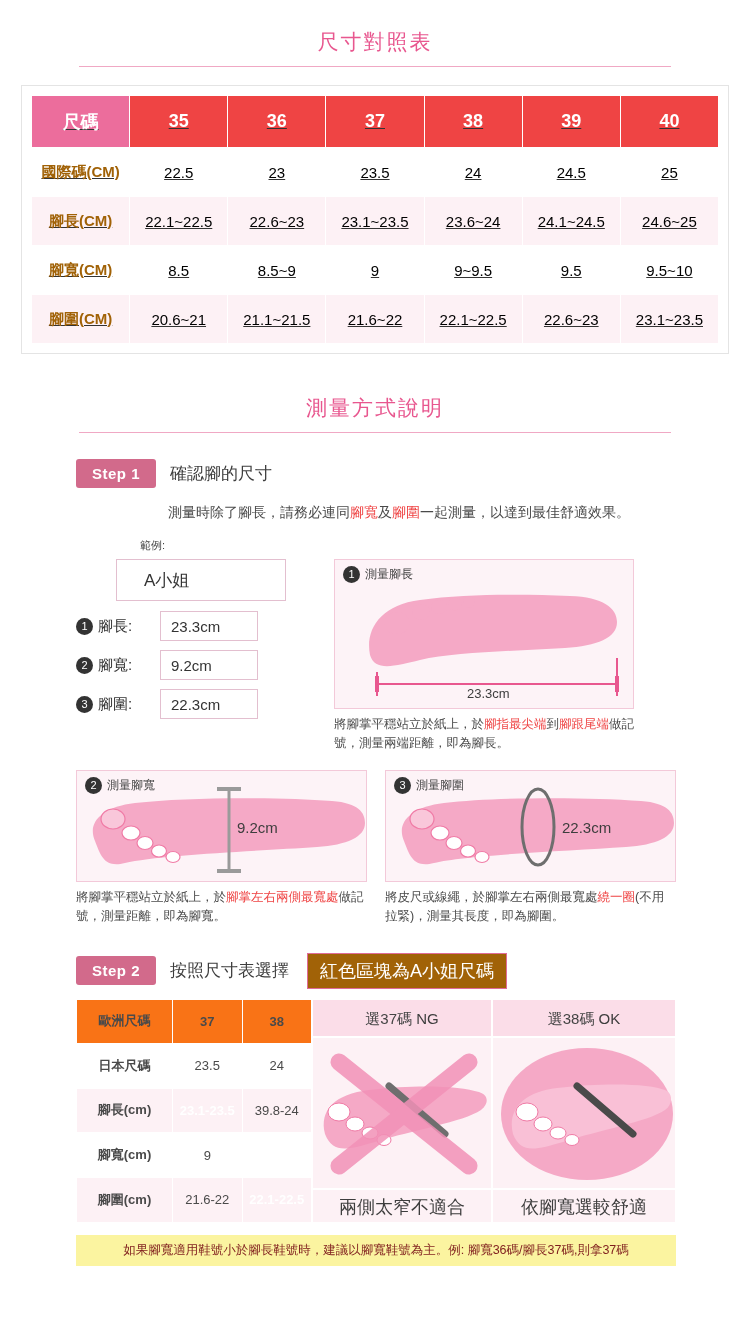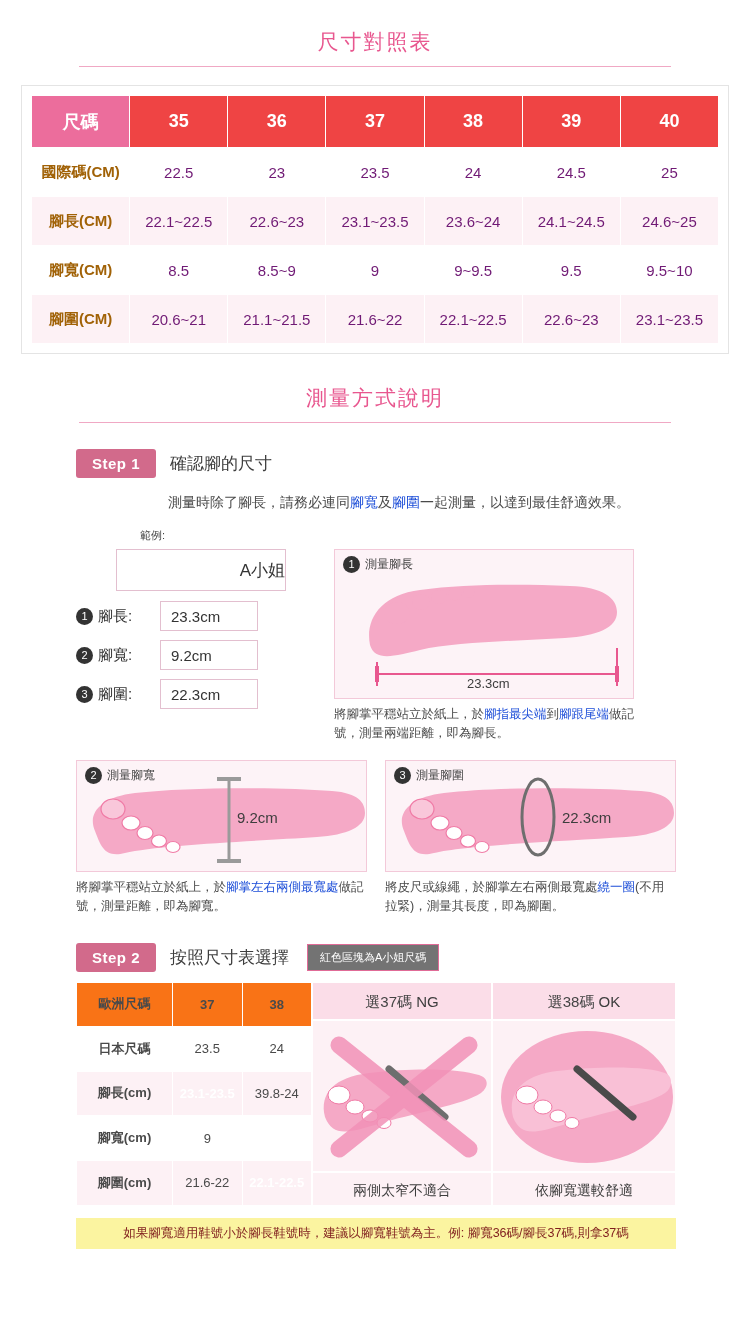--- a/index.html
+++ b/index.html
@@ -25,36 +25,37 @@
   .sec-rule {
     height: 1px;
     background: #f0a8c4;
     margin: 10px auto 0;
     width: 592px;
   }
 
   
   .size-table-wrap {
     width: 708px;
-    margin: 18px auto 2px;
+    margin: 18px auto 12px;
     border: 1px solid #e4e4e4;
     padding: 9px;
     background: #fff;
+    text-decoration: underline;
   }
   table.size {
     border-collapse: collapse;
     width: 100%;
     table-layout: fixed;
   }
   table.size td {
     border: 1px solid #ffffff;
     text-align: center;
     font-size: 15px;
     height: 49px;
-    color: #701a75;
+    color: #000000;
   }
   table.size tr.head td {
     background: #ef4444;
     color: #fff;
     font-size: 18px;
     font-weight: bold;
     height: 52px;
   }
   table.size tr.head td:first-child { background: #ec6d9c; }
   table.size td.rowhead {
@@ -85,44 +86,45 @@
   .step-text {
     font-size: 17px;
     color: #3d3d3d;
     margin-left: 14px;
   }
   .step-note {
     margin: 16px 0 0 168px;
     font-size: 14px;
     color: #4a4a4a;
   }
-  .pink { color: #1d4ed8; }
+  .pink { color: #ef4444; }
   .example-label {
     margin: 16px 0 0 140px;
     font-size: 11px;
     color: #444;
   }
 
   
   .ex-wrap {
     display: flex;
     margin: 6px 0 0 76px;
     width: 600px;
   }
   .ex-left { width: 240px; }
   .name-box {
     border: 1px solid #e3bfcf;
     background: #fff;
     height: 42px;
     line-height: 42px;
-    text-align: right;
+    text-align: left;
     font-size: 17px;
     color: #333;
     margin: 0 0 10px 40px;
     width: 170px;
+    padding-left: 27px;
   }
   .meas-line {
     display: flex;
     align-items: center;
     margin-bottom: 9px;
   }
   .num-circle {
     width: 17px; height: 17px;
     border-radius: 50%;
     background: #333;
@@ -179,23 +181,23 @@
   }
   .fig-col { width: 291px; }
 
   
   .step2-row {
     display: flex;
     align-items: center;
     margin: 26px 0 6px 76px;
   }
   .legend-box {
-    background: #737373;
+    background: #a16207;
     color: #fff;
-    font-size: 11px;
+    font-size: 18px;
     padding: 5px 12px;
     margin-left: 18px;
     border: 1px solid #e06b97;
   }
 
   .cmp-wrap {
     display: flex;
     margin: 10px auto 0;
     width: 600px;
     margin-left: 76px;
@@ -239,21 +241,21 @@
     position: relative;
     height: 152px;
     background: #fdf1f5;
     border: 1px solid #fff;
     overflow: hidden;
   }
   .cmp-foot {
     height: 34px;
     line-height: 34px;
     text-align: center;
-    font-size: 14px;
+    font-size: 18px;
     color: #3d3d3d;
     background: #fdf1f5;
     border: 1px solid #fff;
   }
 
   .bottom-note {
     width: 600px;
     margin: 12px 0 0 76px;
     background: #fbf4a0;
     font-size: 12.5px;

